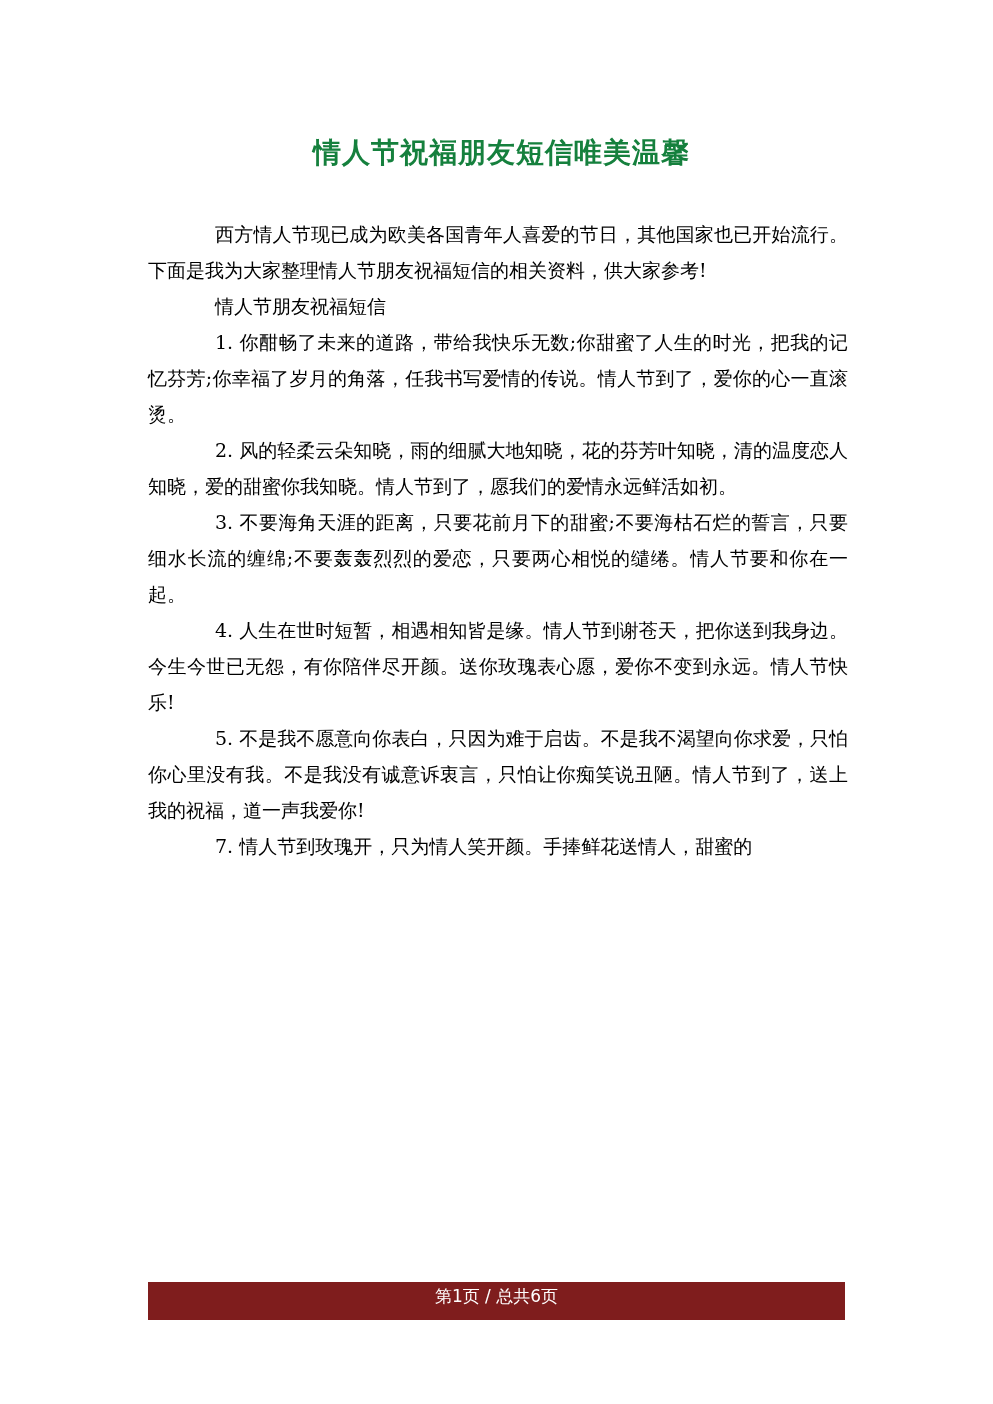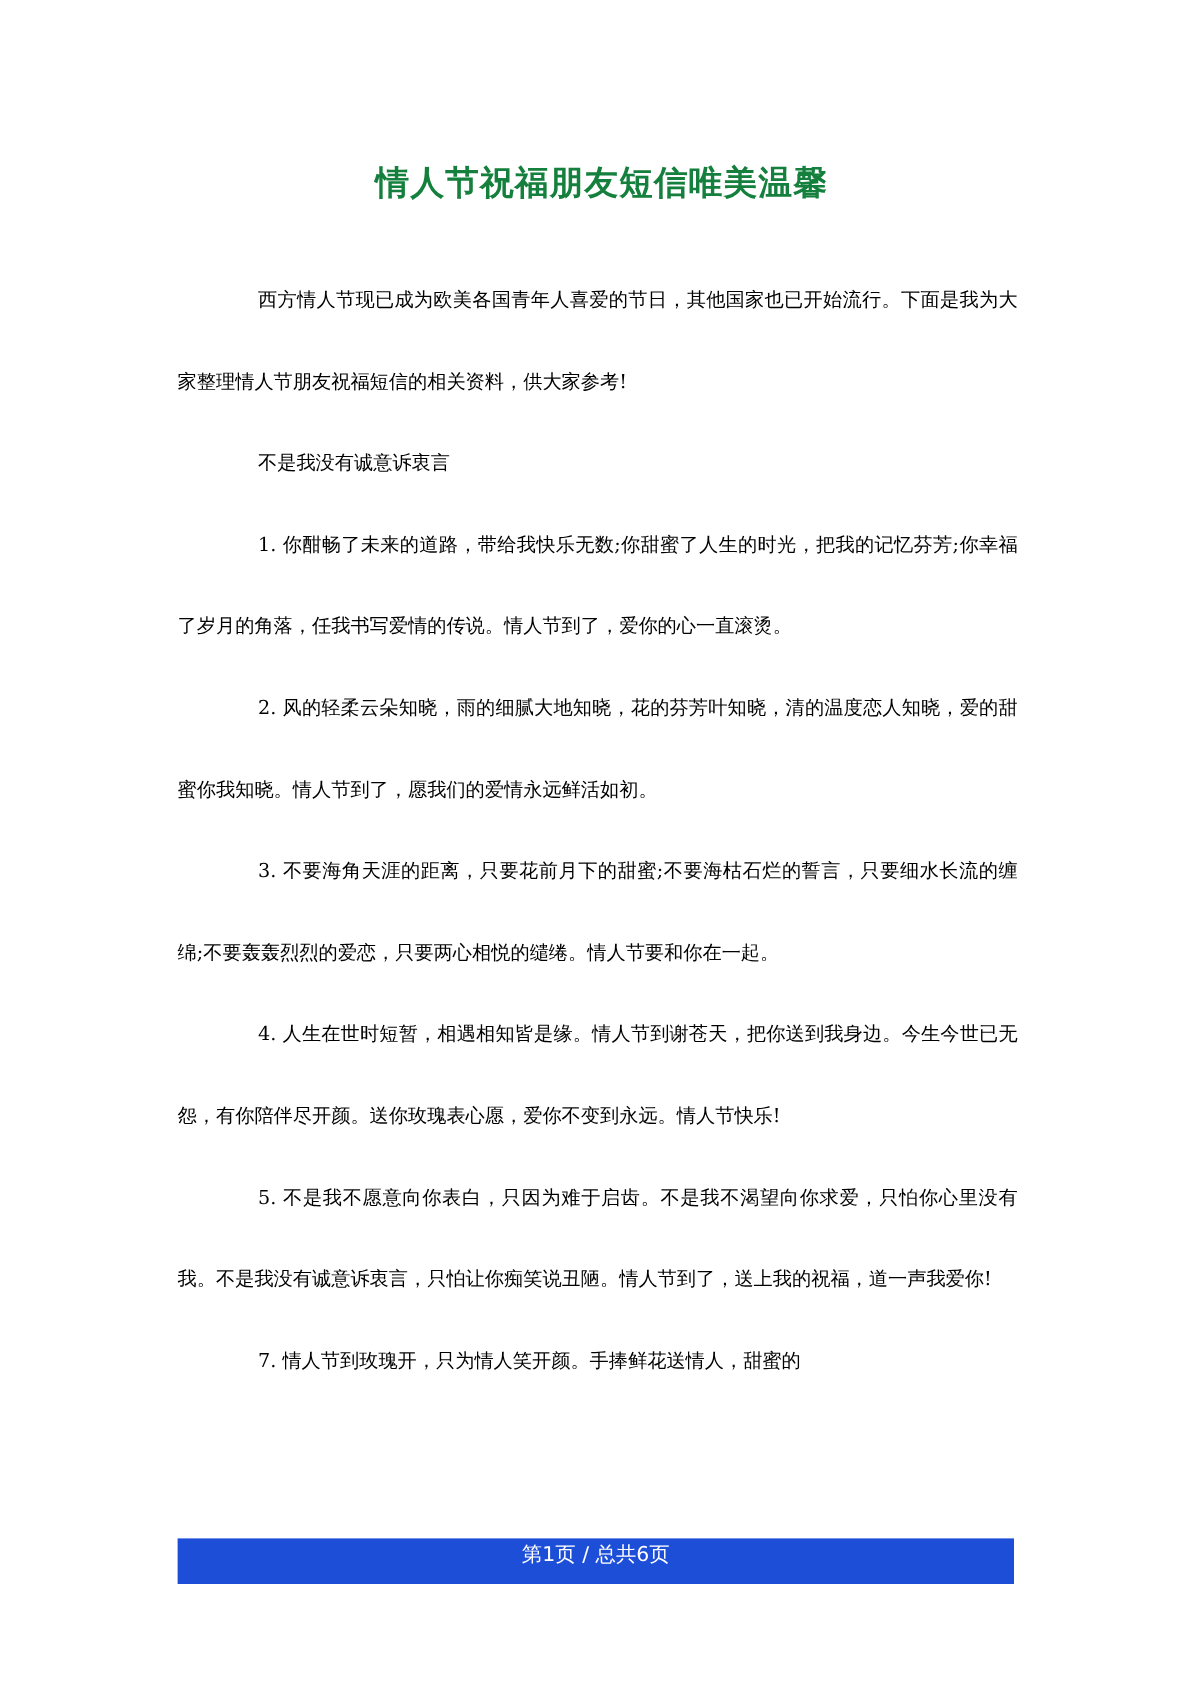--- a/index.html
+++ b/index.html
@@ -36,51 +36,51 @@
       margin: 5px;
     }
     .body-column {
       position: absolute;
       left: 148px;
       top: 216px;
       width: 700px;
     }
     .para {
       margin: 0;
-      font-size: 16px;
-      line-height: 68px;
+      font-size: 19px;
+      line-height: 36px;
       text-indent: 67px;
       text-align: justify;
       word-break: break-all;
     }
     .footer-bar {
       position: absolute;
       left: 148px;
       top: 1282px;
       width: 697px;
       height: 38px;
-      background: #1d4ed8;
+      background: #7f1d1d;
       color: #ffffff;
       font-family: "DejaVu Sans", "Liberation Sans", sans-serif;
       font-size: 17px;
       line-height: 28px;
       text-align: center;
     }
     .footer-bar span { white-space: pre; }
   </style>
 </head>
 <body>
 
 <div class="page">
 
   <h1 class="doc-title">情人节祝福朋友短信唯美温馨</h1>
 
   <div class="body-column">
     <p class="para">西方情人节现已成为欧美各国青年人喜爱的节日，其他国家也已开始流行。下面是我为大家整理情人节朋友祝福短信的相关资料，供大家参考!</p>
-    <p class="para">不是我没有诚意诉衷言</p>
+    <p class="para">情人节朋友祝福短信</p>
     <p class="para">1. 你酣畅了未来的道路，带给我快乐无数;你甜蜜了人生的时光，把我的记忆芬芳;你幸福了岁月的角落，任我书写爱情的传说。情人节到了，爱你的心一直滚烫。</p>
     <p class="para">2. 风的轻柔云朵知晓，雨的细腻大地知晓，花的芬芳叶知晓，清的温度恋人知晓，爱的甜蜜你我知晓。情人节到了，愿我们的爱情永远鲜活如初。</p>
     <p class="para">3. 不要海角天涯的距离，只要花前月下的甜蜜;不要海枯石烂的誓言，只要细水长流的缠绵;不要轰轰烈烈的爱恋，只要两心相悦的缱绻。情人节要和你在一起。</p>
     <p class="para">4. 人生在世时短暂，相遇相知皆是缘。情人节到谢苍天，把你送到我身边。今生今世已无怨，有你陪伴尽开颜。送你玫瑰表心愿，爱你不变到永远。情人节快乐!</p>
     <p class="para">5. 不是我不愿意向你表白，只因为难于启齿。不是我不渴望向你求爱，只怕你心里没有我。不是我没有诚意诉衷言，只怕让你痴笑说丑陋。情人节到了，送上我的祝福，道一声我爱你!</p>
     <p class="para">7. 情人节到玫瑰开，只为情人笑开颜。手捧鲜花送情人，甜蜜的</p>
   </div>
 
   <div class="footer-bar">
     <span>第1页</span><span> / </span><span>总共6页</span>

